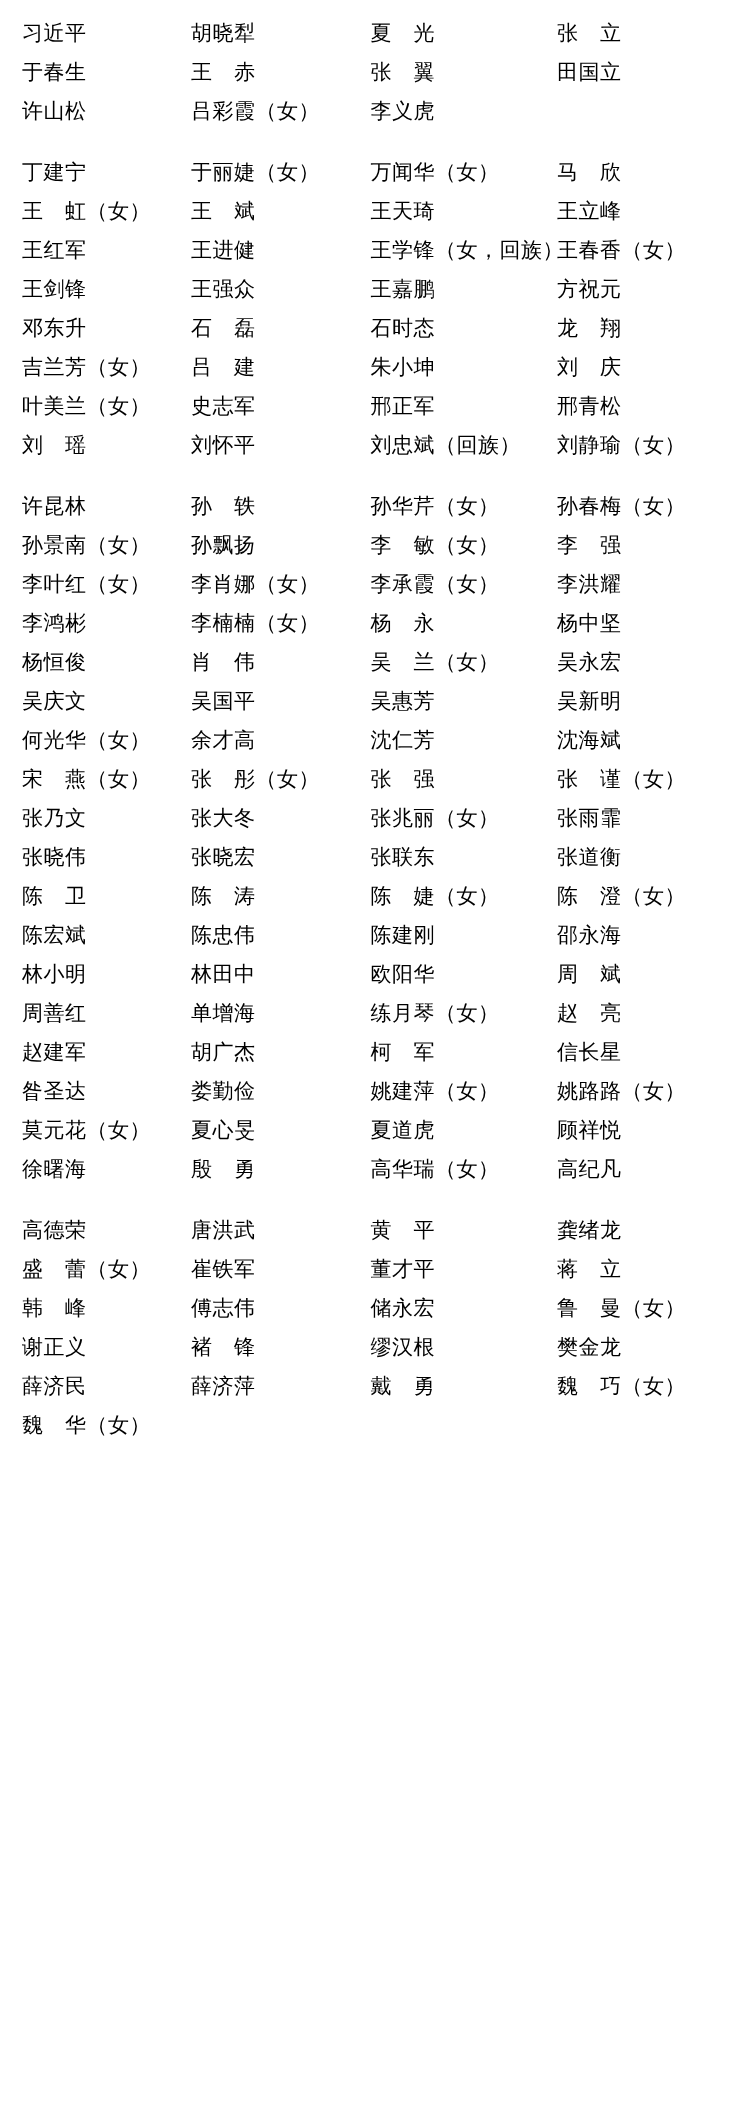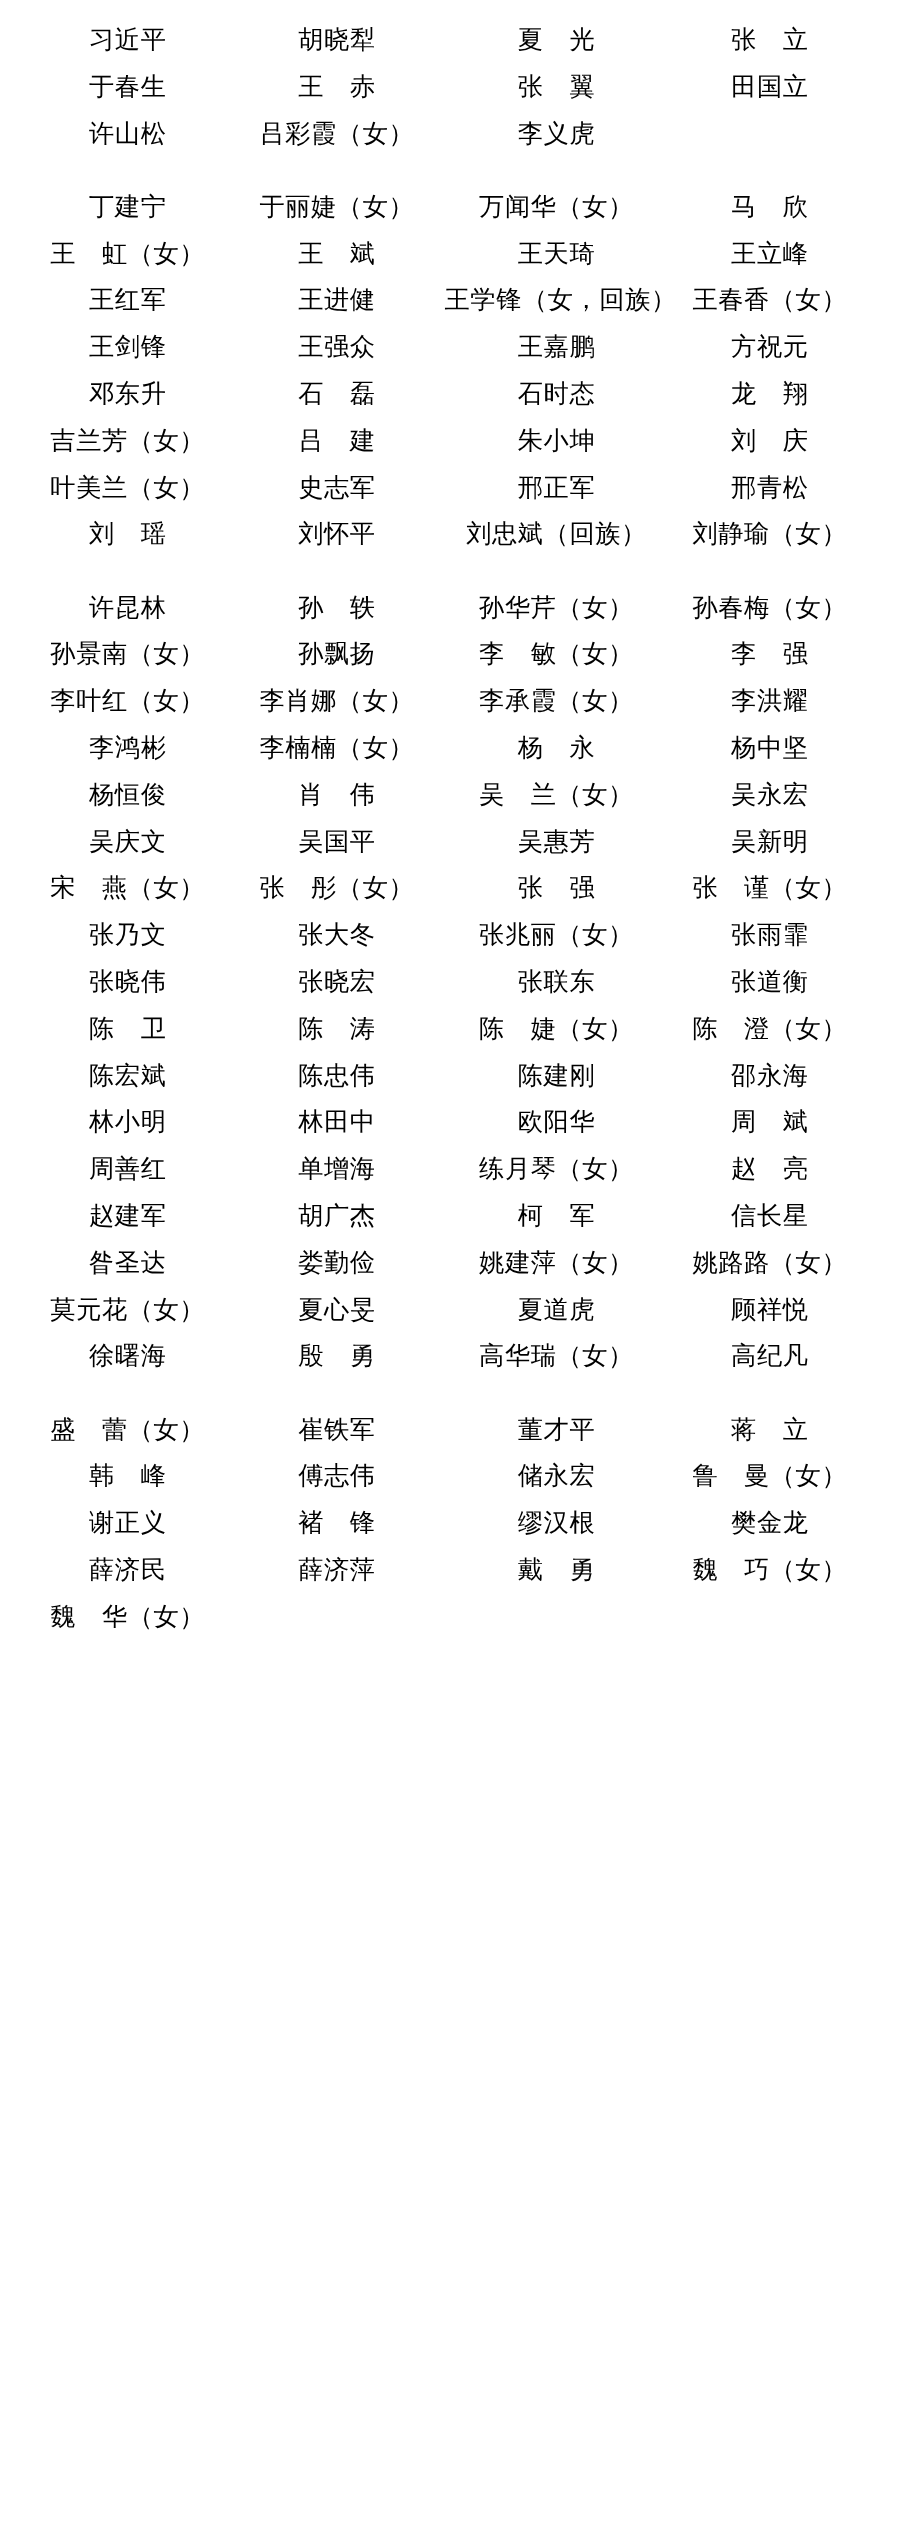--- a/index.html
+++ b/index.html
@@ -11,21 +11,20 @@
     width: 750px;
     font-family: "Liberation Serif", "DejaVu Serif", serif;
     color: #000000;
   }
   .page {
     width: 750px;
     min-height: 2107px;
     box-sizing: border-box;
     padding: 14px 24px 10px 22px;
     background: #ffffff;
-    text-align: center;
   }
   .name-table {
     width: 100%;
     border-collapse: collapse;
     table-layout: fixed;
   }
   .name-table td {
     vertical-align: middle;
     padding: 0;
     height: 39px;
@@ -156,20 +155,26 @@
         <td class="col-2">吴　兰（女）</td>
         <td class="col-3">吴永宏</td>
       </tr>
       <tr>
         <td class="col-0">吴庆文</td>
         <td class="col-1">吴国平</td>
         <td class="col-2">吴惠芳</td>
         <td class="col-3">吴新明</td>
       </tr>
       <tr>
+        <td class="col-0">何光华（女）</td>
+        <td class="col-1">余才高</td>
+        <td class="col-2">沈仁芳</td>
+        <td class="col-3">沈海斌</td>
+      </tr>
+      <tr>
         <td class="col-0">宋　燕（女）</td>
         <td class="col-1">张　彤（女）</td>
         <td class="col-2">张　强</td>
         <td class="col-3">张　谨（女）</td>
       </tr>
       <tr>
         <td class="col-0">张乃文</td>
         <td class="col-1">张大冬</td>
         <td class="col-2">张兆丽（女）</td>
         <td class="col-3">张雨霏</td>
@@ -227,20 +232,26 @@
         <td class="col-1">殷　勇</td>
         <td class="col-2">高华瑞（女）</td>
         <td class="col-3">高纪凡</td>
       </tr>
 
       <tr class="gap">
           <td colspan="4"></td>
         </tr>
 
       <tr>
+        <td class="col-0">高德荣</td>
+        <td class="col-1">唐洪武</td>
+        <td class="col-2">黄　平</td>
+        <td class="col-3">龚绪龙</td>
+      </tr>
+      <tr>
         <td class="col-0">盛　蕾（女）</td>
         <td class="col-1">崔铁军</td>
         <td class="col-2">董才平</td>
         <td class="col-3">蒋　立</td>
       </tr>
       <tr>
         <td class="col-0">韩　峰</td>
         <td class="col-1">傅志伟</td>
         <td class="col-2">储永宏</td>
         <td class="col-3">鲁　曼（女）</td>

